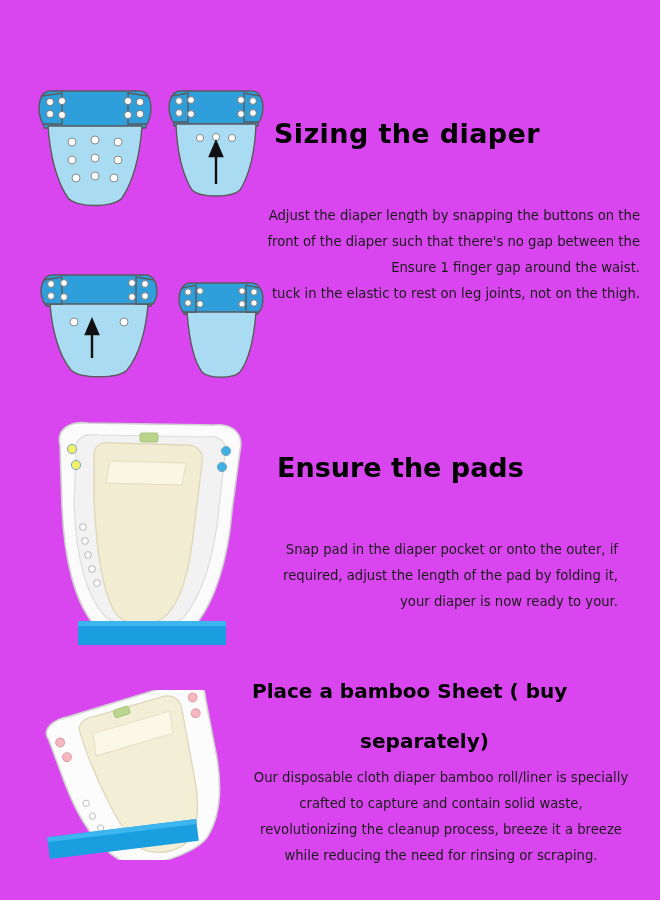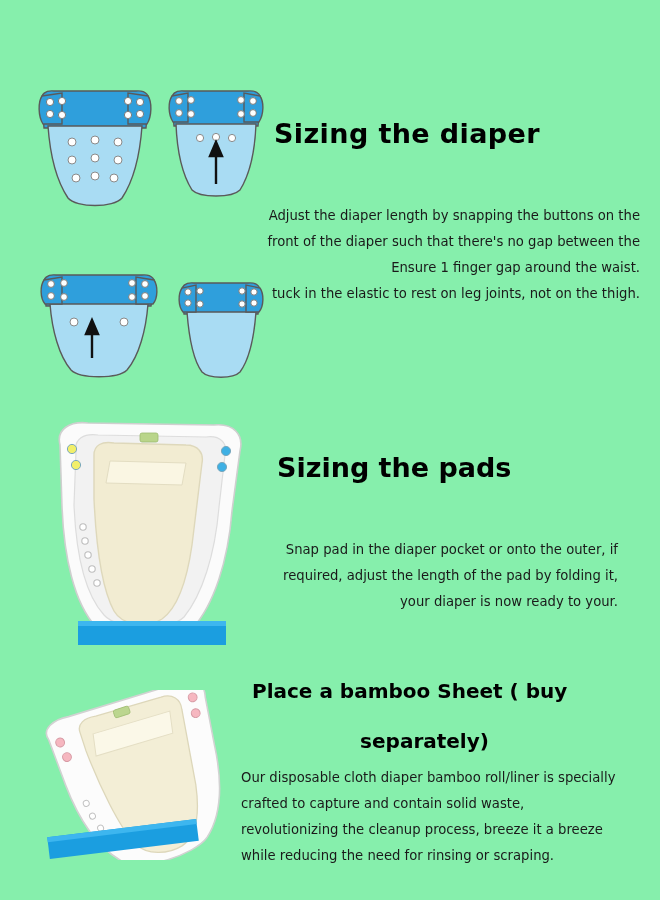--- a/index.html
+++ b/index.html
@@ -12,21 +12,21 @@
     height: 900px;
     position: relative;
     font-family: "DejaVu Sans", sans-serif;
     color: #111111;
     overflow: hidden;
   }
   .page {
     position: relative;
     width: 660px;
     height: 900px;
-    background: #86efac;
+    background: #d946ef;
   }
 
   
   .sec1-title {
     position: absolute;
     left: 274px;
     top: 118px;
     font-size: 27px;
     font-weight: 700;
     letter-spacing: 0.4px;
@@ -83,20 +83,21 @@
     margin-top: 20px;
   }
   .sec3-body {
     position: absolute;
     left: 241px;
     top: 765px;
     width: 400px;
     font-size: 13.2px;
     line-height: 26px;
     color: #1a1a1a;
+    text-align: center;
   }
   .sec3-body p { margin: 0; }
 
   
   .art { position: absolute; }
 
   
   #art-diaper-a { left: 36px;  top: 88px;  width: 118px; height: 122px; }
   #art-diaper-b { left: 166px; top: 88px;  width: 100px; height: 112px; }
   #art-diaper-c { left: 36px;  top: 272px; width: 130px; height: 112px; }
@@ -303,21 +304,21 @@
   </div>
 
   <div class="sec1-title">Sizing the diaper</div>
   <div class="sec1-body">
     <p>Adjust the diaper length by snapping the buttons on the</p>
     <p>front of the diaper such that there's no gap between the</p>
     <p>Ensure 1 finger gap around the waist.</p>
     <p>tuck in the elastic to rest on leg joints, not on the thigh.</p>
   </div>
 
-  <div class="sec2-title">Sizing the pads</div>
+  <div class="sec2-title">Ensure the pads</div>
   <div class="sec2-body">
     <p>Snap pad in the diaper pocket or onto the outer, if</p>
     <p>required, adjust the length of the pad by folding it,</p>
     <p>your diaper is now ready to your.</p>
   </div>
 
   <div class="sec3-title">
     <span>Place a bamboo Sheet ( buy</span>
     <span class="l2">separately)</span>
   </div>

